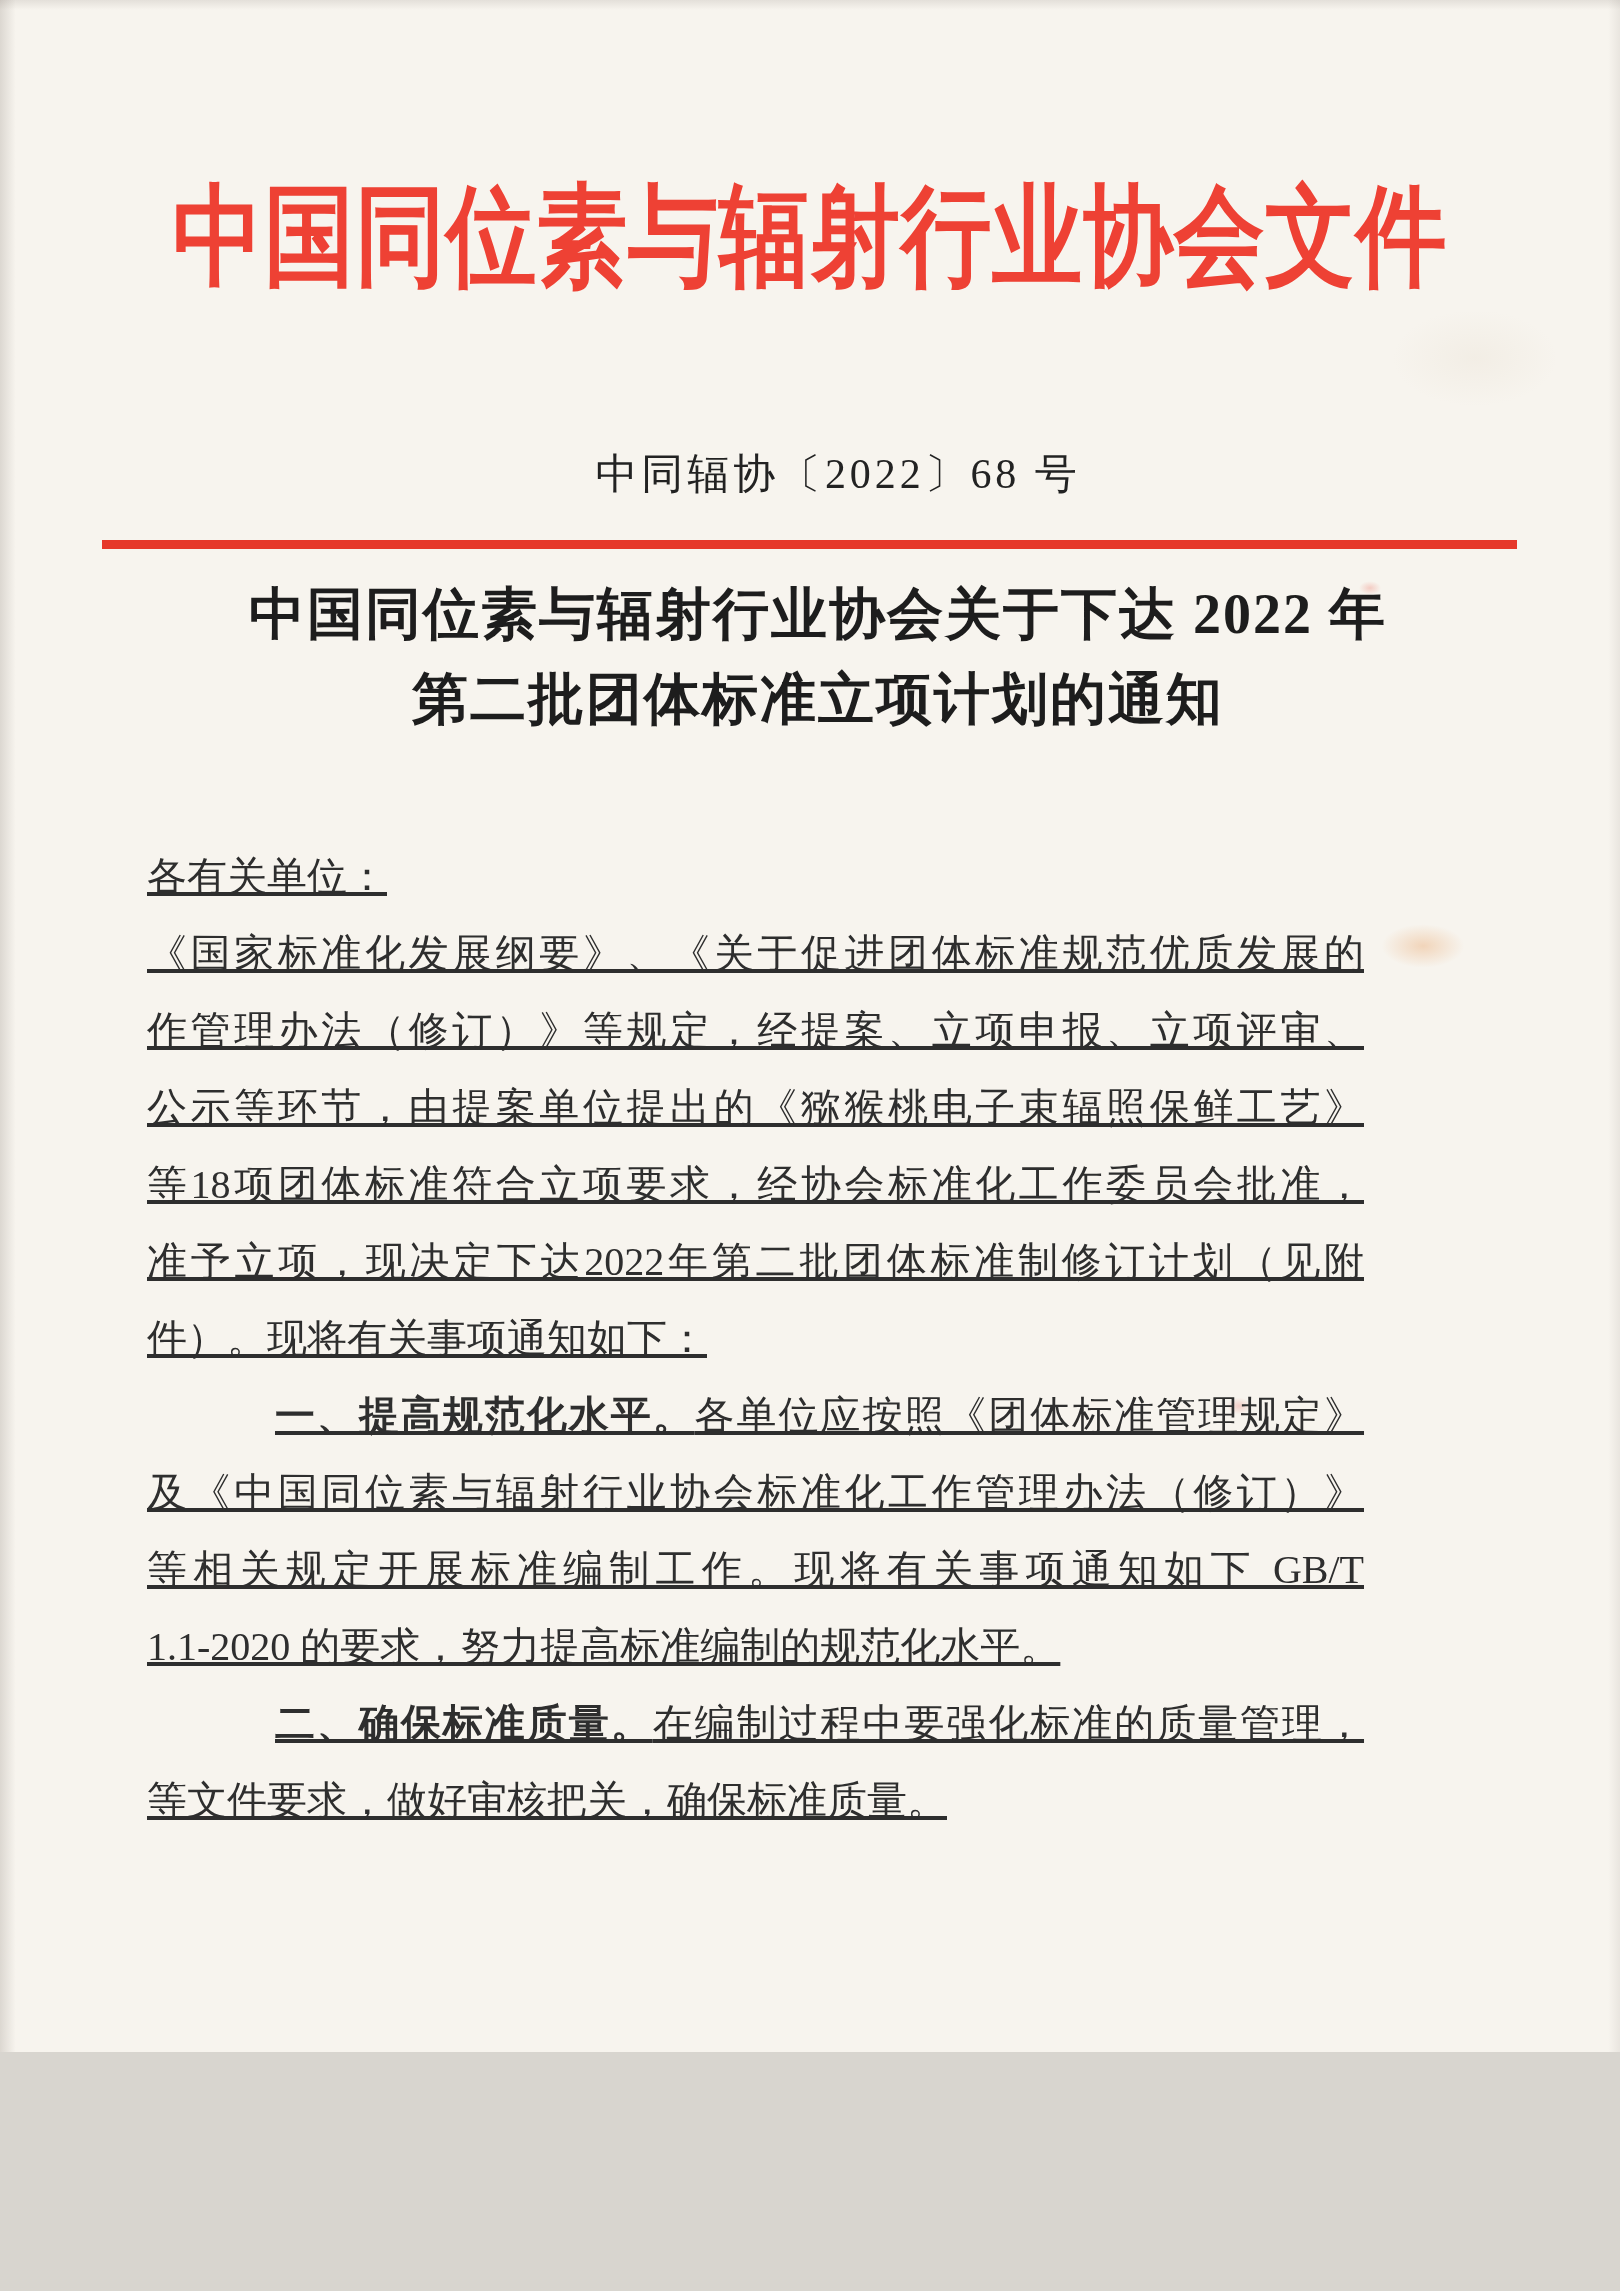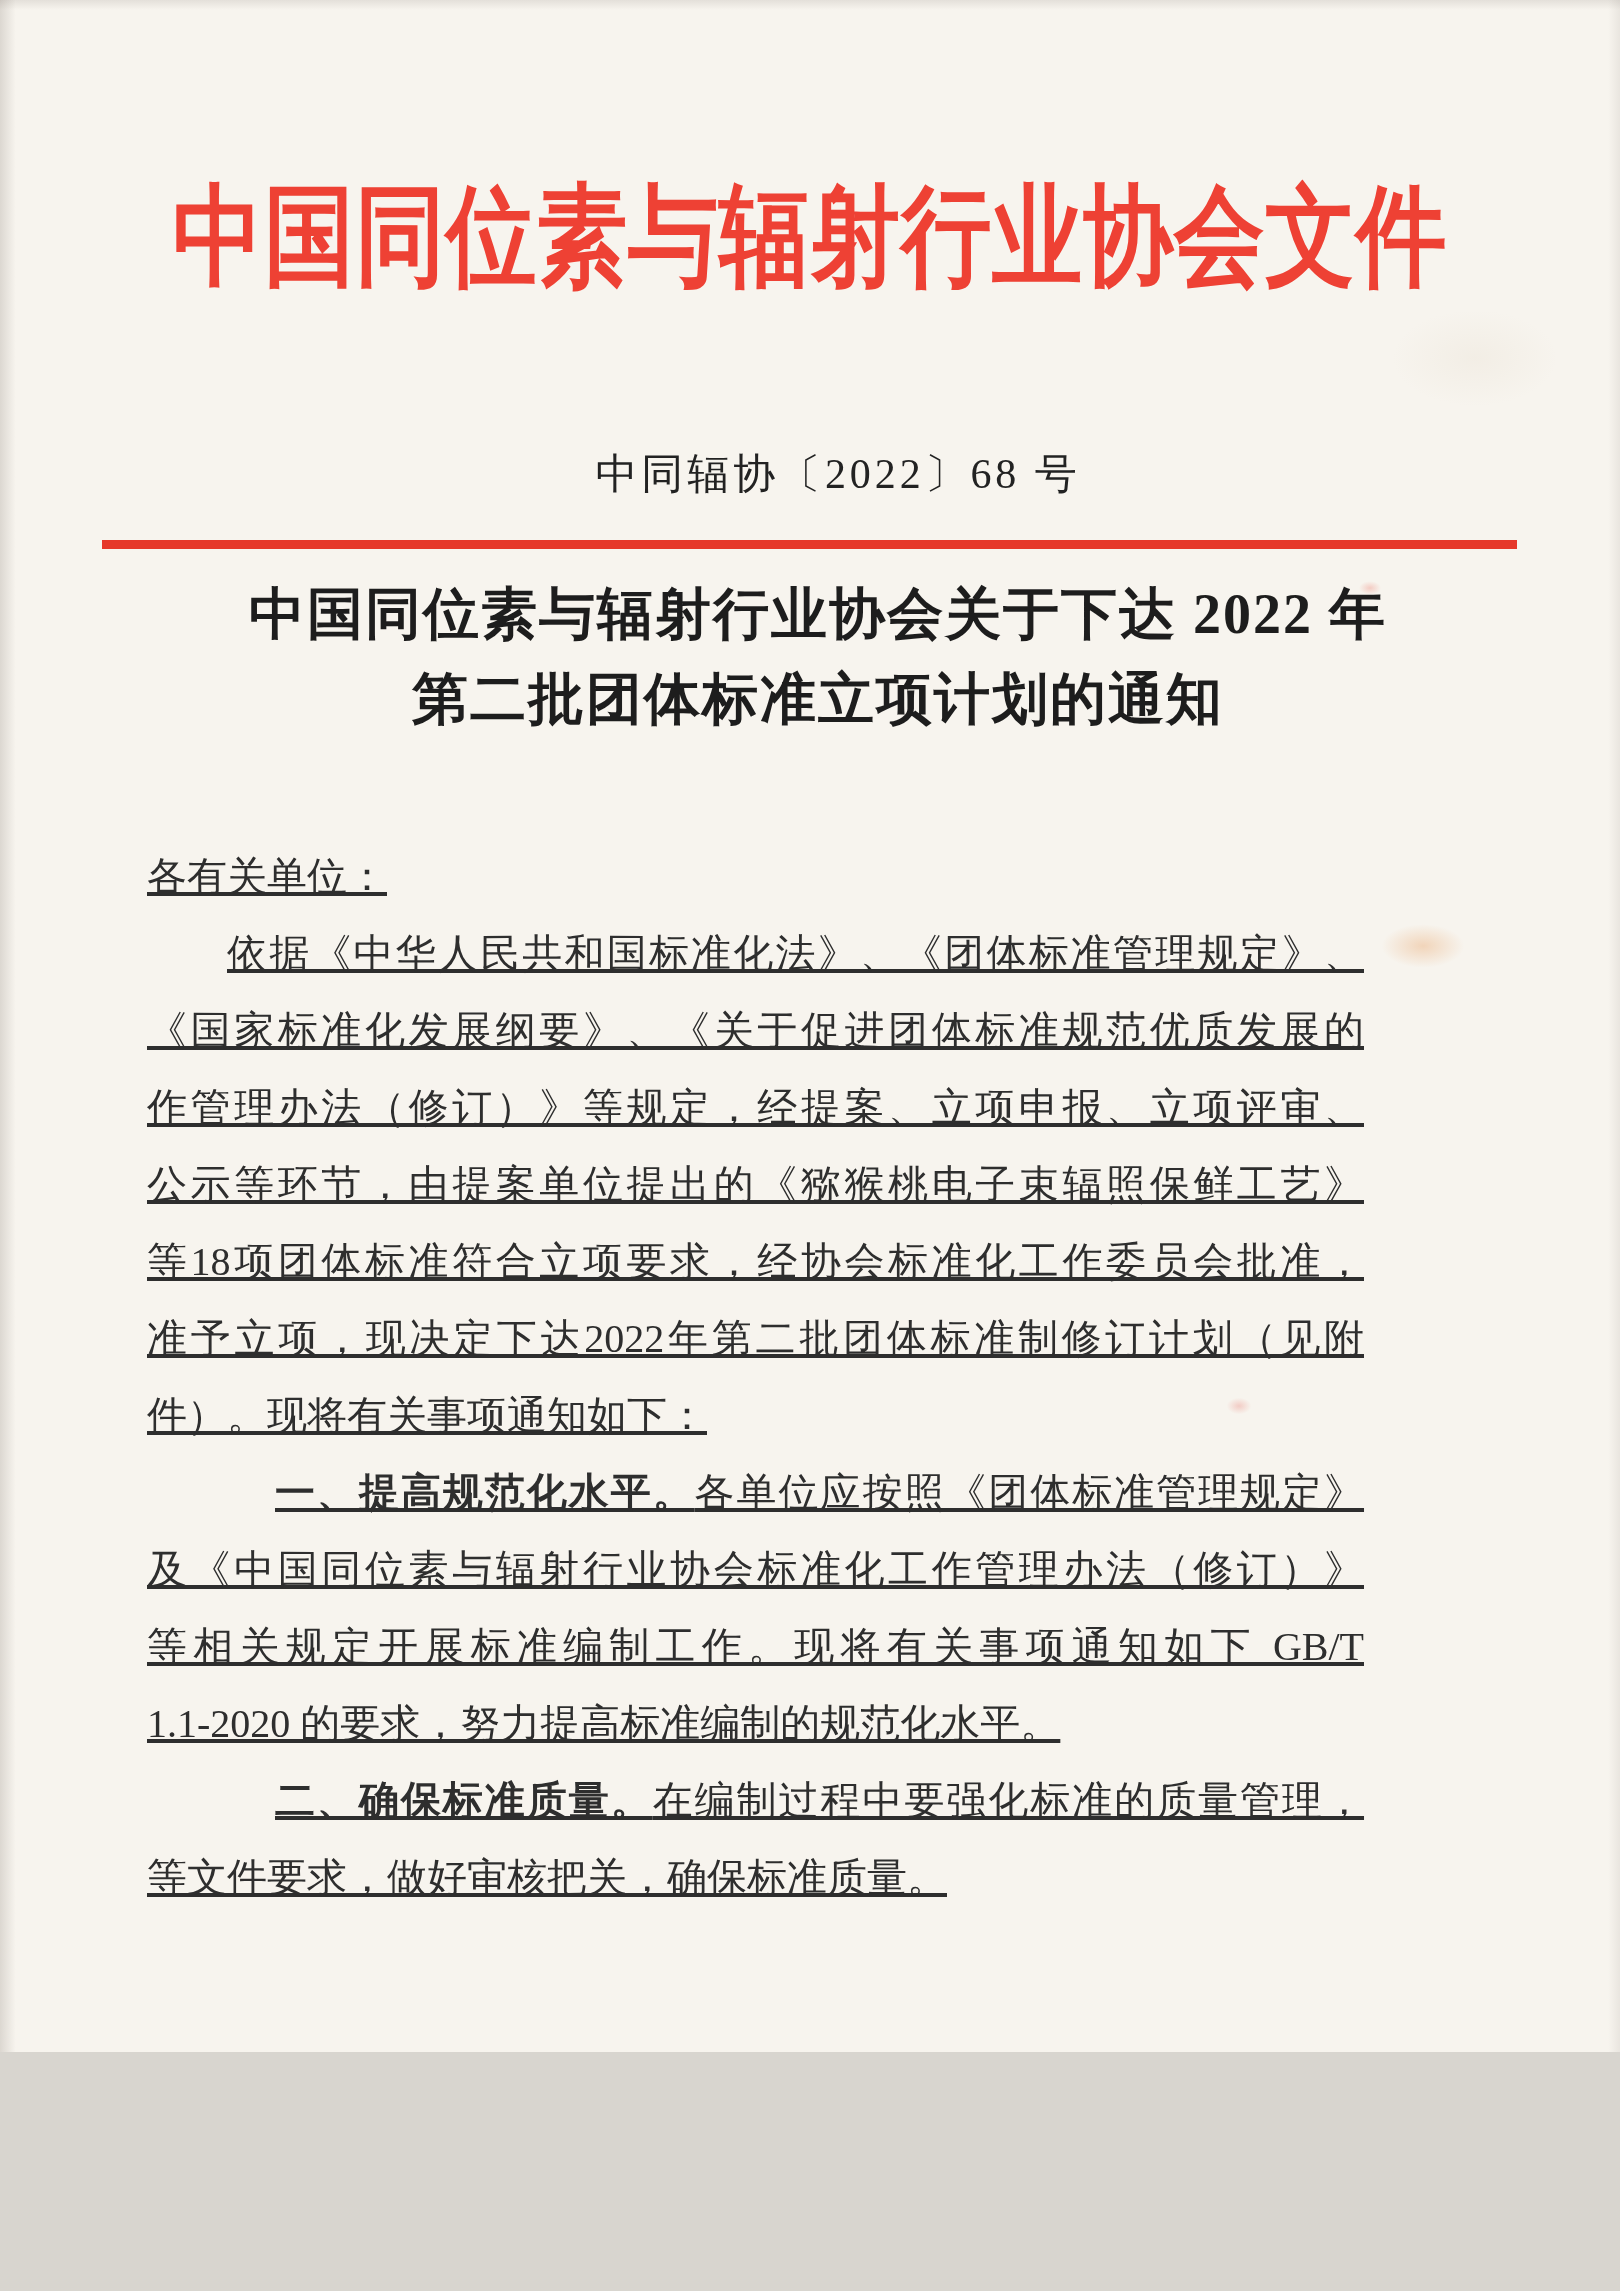--- a/index.html
+++ b/index.html
@@ -88,21 +88,20 @@
 
   <div class="doc-title">
     <div>中国同位素与辐射行业协会关于下达 2022 年</div>
     <div>第二批团体标准立项计划的通知</div>
   </div>
 
   <div class="body-block">
     <div class="salutation">各有关单位：</div>
 
   <div class="para">
-        <div class="line first">依据《中华人民共和国标准化法》、《团体标准管理规定》、</div>
         <div class="line">《国家标准化发展纲要》、《关于促进团体标准规范优质发展的</div>
         <div class="line">作管理办法（修订）》等规定，经提案、立项申报、立项评审、</div>
         <div class="line">公示等环节，由提案单位提出的《猕猴桃电子束辐照保鲜工艺》</div>
         <div class="line">等18项团体标准符合立项要求，经协会标准化工作委员会批准，</div>
         <div class="line">准予立项，现决定下达2022年第二批团体标准制修订计划（见附</div>
         <div class="line last">件）。现将有关事项通知如下：</div>
       </div>
       <div class="para">
         <div class="line first"><b class="lead">一、提高规范化水平。</b>各单位应按照《团体标准管理规定》</div>
         <div class="line">及《中国同位素与辐射行业协会标准化工作管理办法（修订）》</div>

